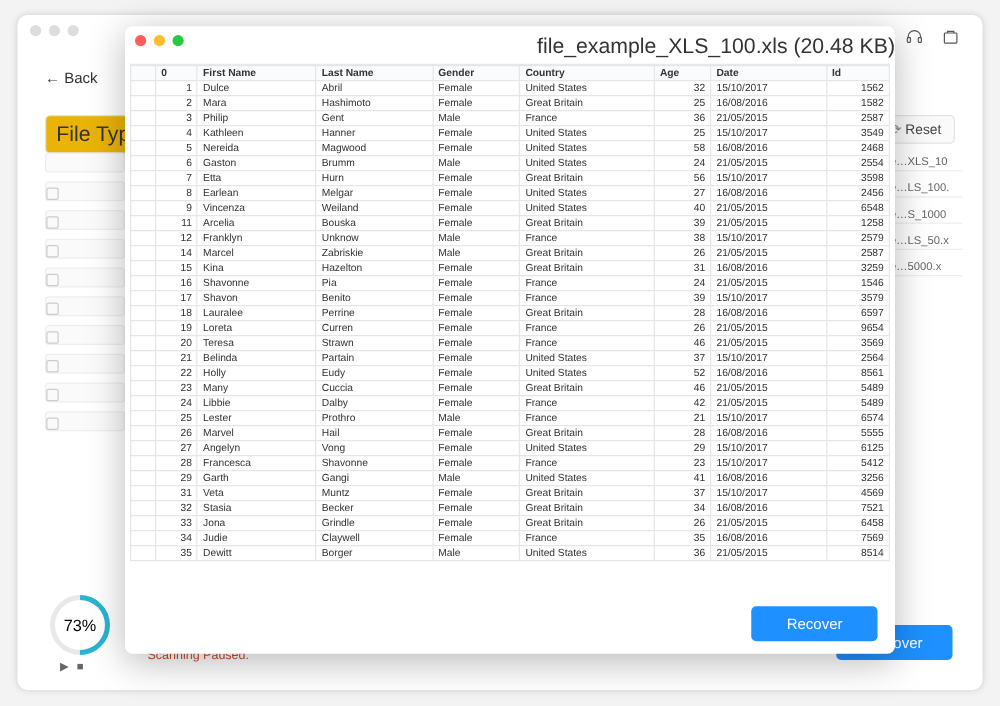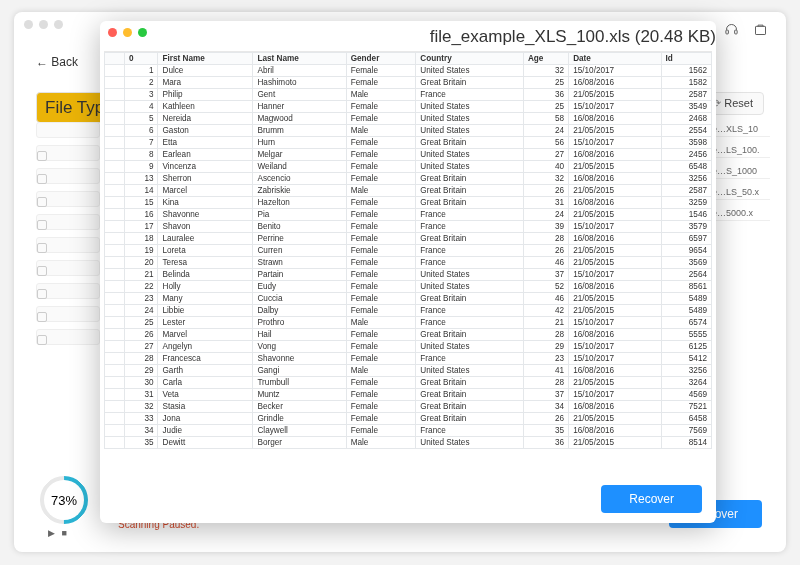--- a/index.html
+++ b/index.html
@@ -222,28 +222,39 @@
             <td>Vincenza</td>
             <td>Weiland</td>
             <td>Female</td>
             <td>United States</td>
             <td class="num">40</td>
             <td>21/05/2015</td>
             <td class="num">6548</td>
           </tr>
           <tr>
             <td class="rn"></td>
-            <td class="num">13</td>
-            <td>Sherron</td>
-            <td>Ascencio</td>
-            <td>Female</td>
-            <td>Great Britain</td>
-            <td class="num">32</td>
-            <td>16/08/2016</td>
-            <td class="num">3256</td>
+            <td class="num">11</td>
+            <td>Arcelia</td>
+            <td>Bouska</td>
+            <td>Female</td>
+            <td>Great Britain</td>
+            <td class="num">39</td>
+            <td>21/05/2015</td>
+            <td class="num">1258</td>
+          </tr>
+          <tr>
+            <td class="rn"></td>
+            <td class="num">12</td>
+            <td>Franklyn</td>
+            <td>Unknow</td>
+            <td>Male</td>
+            <td>France</td>
+            <td class="num">38</td>
+            <td>15/10/2017</td>
+            <td class="num">2579</td>
           </tr>
           <tr>
             <td class="rn"></td>
             <td class="num">14</td>
             <td>Marcel</td>
             <td>Zabriskie</td>
             <td>Male</td>
             <td>Great Britain</td>
             <td class="num">26</td>
             <td>21/05/2015</td>
@@ -409,31 +420,20 @@
             <td>Garth</td>
             <td>Gangi</td>
             <td>Male</td>
             <td>United States</td>
             <td class="num">41</td>
             <td>16/08/2016</td>
             <td class="num">3256</td>
           </tr>
           <tr>
             <td class="rn"></td>
-            <td class="num">30</td>
-            <td>Carla</td>
-            <td>Trumbull</td>
-            <td>Female</td>
-            <td>Great Britain</td>
-            <td class="num">28</td>
-            <td>21/05/2015</td>
-            <td class="num">3264</td>
-          </tr>
-          <tr>
-            <td class="rn"></td>
             <td class="num">31</td>
             <td>Veta</td>
             <td>Muntz</td>
             <td>Female</td>
             <td>Great Britain</td>
             <td class="num">37</td>
             <td>15/10/2017</td>
             <td class="num">4569</td>
           </tr>
           <tr>

